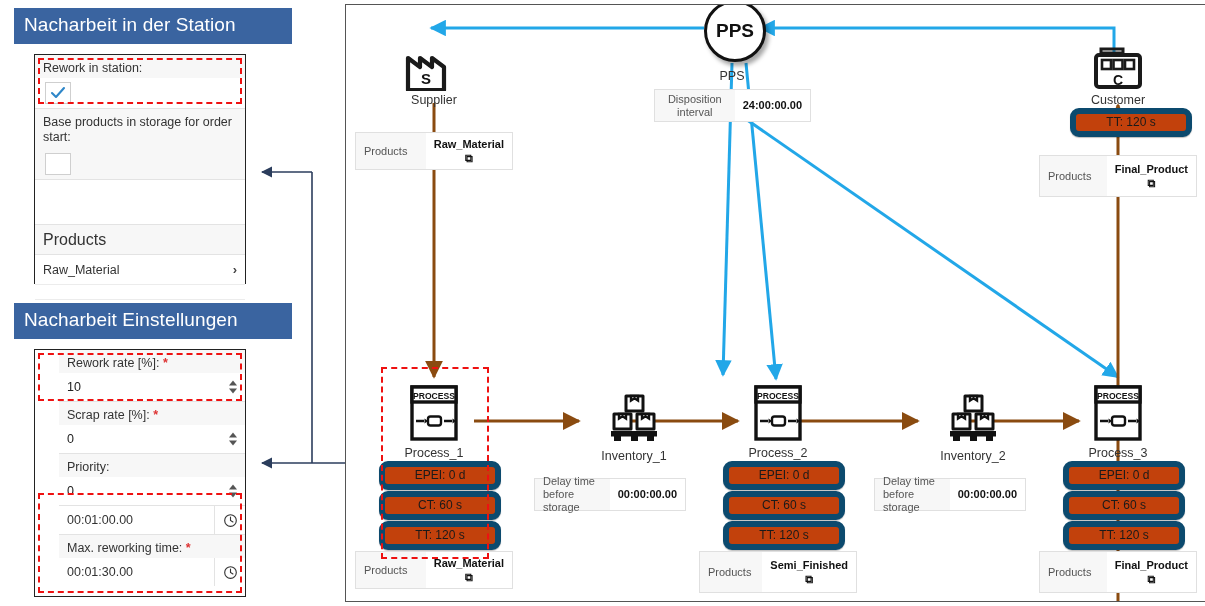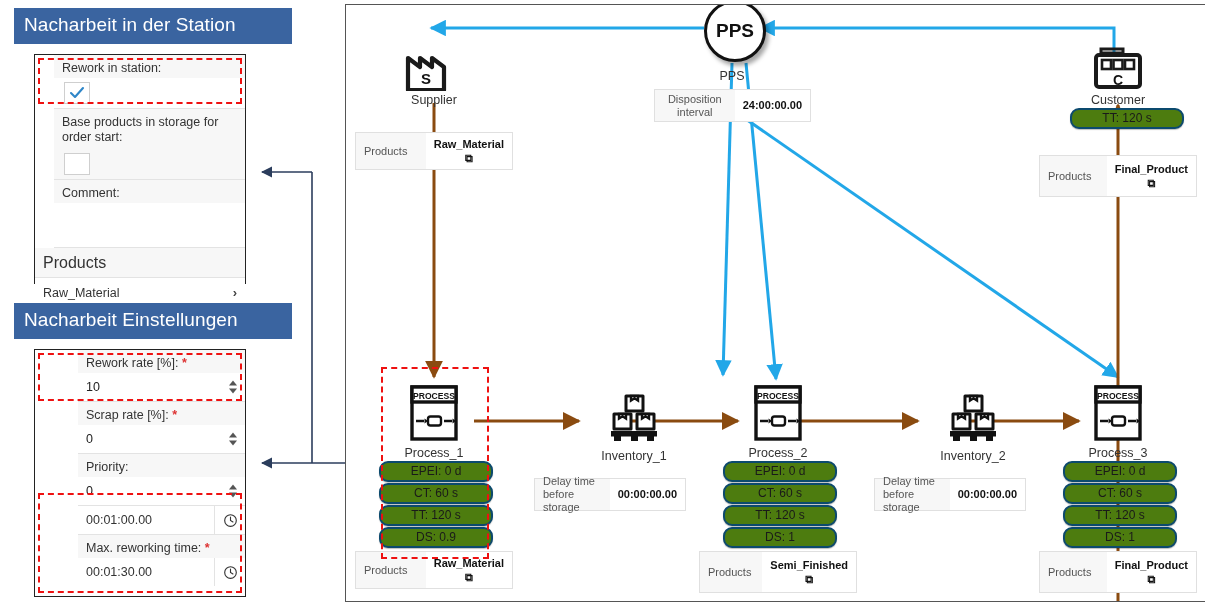--- a/index.html
+++ b/index.html
@@ -11,21 +11,21 @@
 
   
   .panel-header{
     position:absolute;background:#3A64A0;color:#fff;
     font-size:19px;line-height:30px;padding:2px 10px 4px 10px;
     white-space:nowrap;letter-spacing:.1px;
   }
 
   
   .form-panel{position:absolute;border:1px solid #222;background:#fff;box-sizing:border-box;}
-  .field{border-bottom:1px solid #e3e3e3;box-sizing:border-box;margin-left:19px;}
+  .field{border-bottom:1px solid #e3e3e3;box-sizing:border-box;}
   .field-label{font-size:12.5px;color:#333;padding:6px 8px 2px 8px;line-height:15px;background:#f7f7f7;}
   .field-label .req{color:#d33;font-weight:bold;}
   .field-input{background:#fff;font-size:12.5px;color:#222;padding:7px 8px;position:relative;height:28px;box-sizing:border-box;}
 
   .chk{width:26px;height:22px;border:1px solid #cfcfcf;background:#fff;
        display:flex;align-items:center;justify-content:center;margin:2px 0 4px 2px;box-sizing:border-box;}
   .chk svg{display:block;}
 
   .textarea-box{height:44px;background:#fff;border:0;}
   .section-title{font-size:16px;color:#333;padding:6px 8px 5px 8px;background:#f7f7f7;border-bottom:1px solid #e3e3e3;}
@@ -46,22 +46,22 @@
   .red-dash{position:absolute;border:2.5px dashed #ee1111;box-sizing:border-box;pointer-events:none;}
 
   
   #canvas{position:absolute;left:345px;top:4px;width:1012px;height:598px;
           border:1px solid #555;background:#fff;box-sizing:border-box;overflow:hidden;}
   #canvas svg.layer{position:absolute;left:0;top:0;width:854px;height:596px;}
 
   .node{position:absolute;text-align:center;}
   .node-label{font-size:12.5px;color:#333;white-space:nowrap;}
 
-  .badge{width:110px;margin:1px auto;border:2px solid #0c4a6e;border-radius:9px;
-         background:#4d7c0f;font-size:12px;color:#1a1a1a;line-height:16px;height:17px;
+  .badge{width:110px;margin:1px auto;border:6px solid #0c4a6e;border-radius:9px;
+         background:#c2410c;font-size:12px;color:#1a1a1a;line-height:16px;height:17px;
          box-shadow:0 1px 1px rgba(0,0,0,.25);}
 
   .kv{display:flex;border:1px solid #e0e0e0;background:#fff;font-size:11px;box-sizing:border-box;}
   .kv .k{background:#f7f7f7;color:#555;padding:6px 8px;display:flex;align-items:center;line-height:13px;}
   .kv .v{color:#111;font-weight:bold;padding:6px 8px;display:flex;align-items:center;justify-content:center;text-align:center;line-height:13px;}
   .kv .v.prod{font-size:11px;flex-direction:column;}
   .kv .v .extlink{font-size:11px;margin-top:1px;}
 
   .pps-circle{width:56px;height:56px;border-radius:50%;border:3.5px solid #111;background:#fff;
               display:flex;align-items:center;justify-content:center;font-size:19px;font-weight:bold;color:#111;
@@ -87,21 +87,20 @@
   </div>
 
   <div class="field">
     <div class="field-label" style="padding-bottom:4px;">Base products in storage for order start:</div>
     <div class="field-input" style="height:30px;padding-top:2px;background:#f7f7f7;">
       <div class="chk"></div>
     </div>
   </div>
 
   <div class="field">
-    <div class="field-label">Comment:</div>
     <div class="textarea-box"></div>
   </div>
 
   <div class="section-title">Products</div>
 
   <div class="list-row">
     <span>Raw_Material</span>
     <span class="chev">›</span>
   </div>
   <div class="list-row" style="height:14px;padding:0;"></div>

